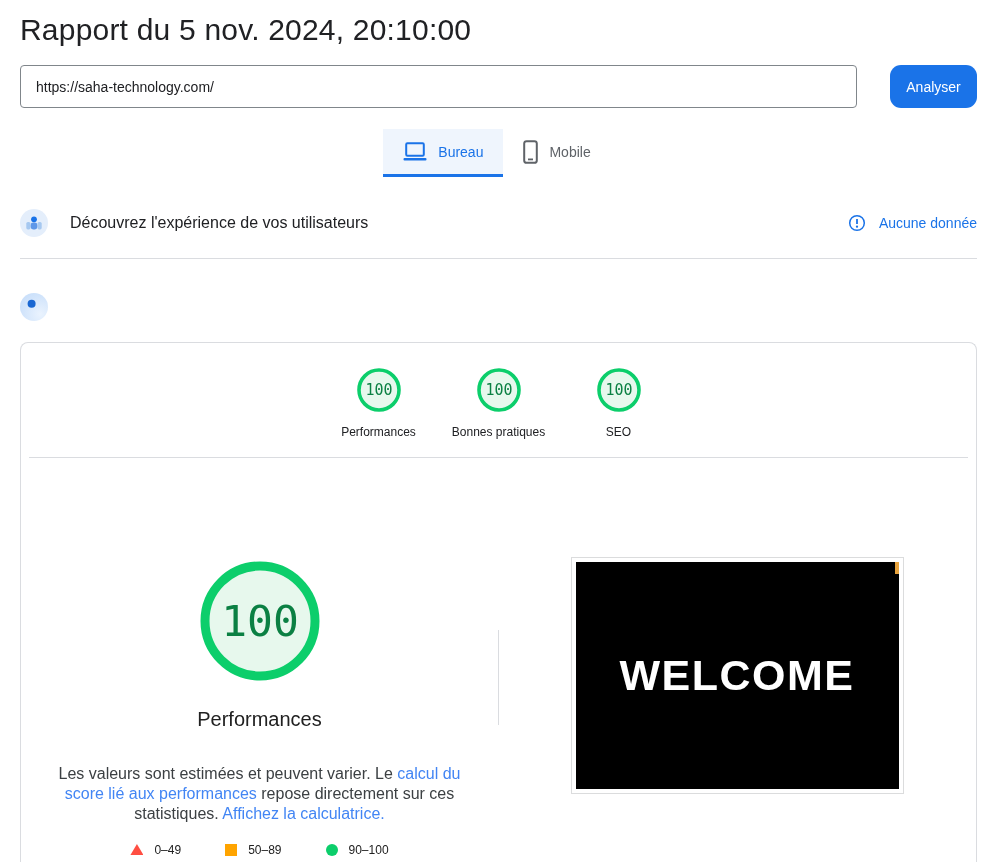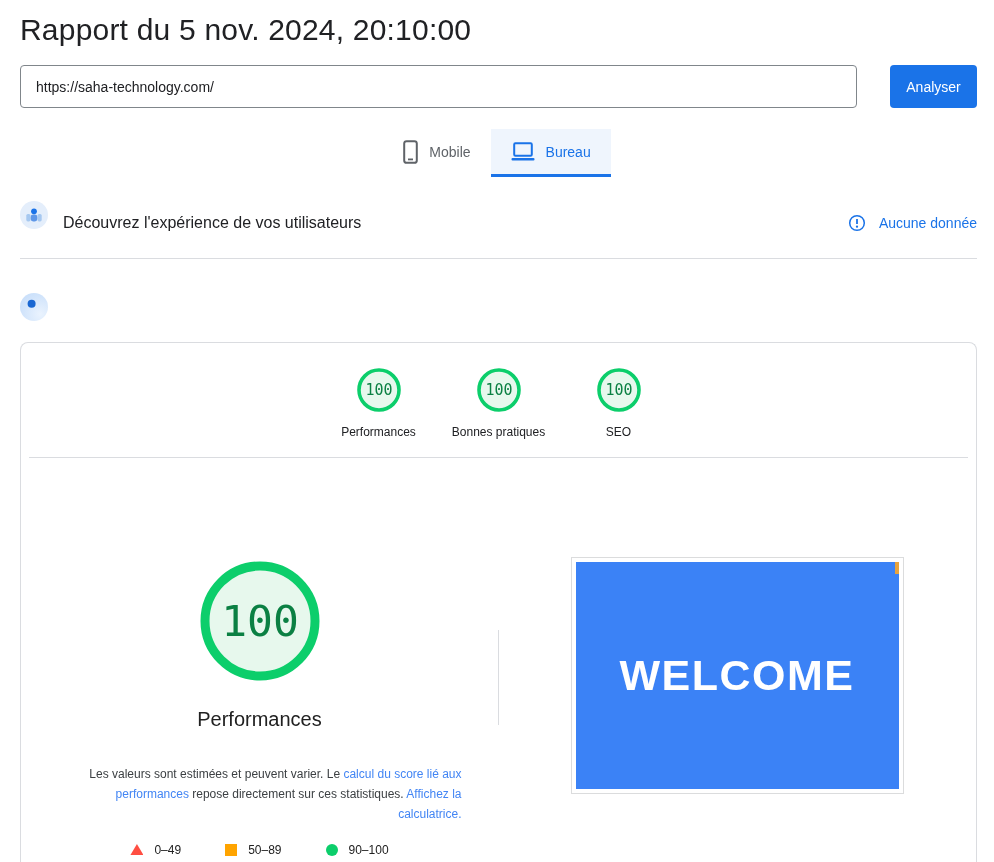--- a/index.html
+++ b/index.html
@@ -13,34 +13,34 @@
     margin:13px 18px 0 20px; font-size:30px; font-weight:500;
     color:#202124; letter-spacing:.2px;
   }
   .url-row { display:flex; margin:18px 17px 0 20px; height:43px; }
   .url-input {
     flex:1; border:1px solid #80868b; border-radius:4px; padding:12px 15px;
     font-size:14px; color:#202124; font-family:"Liberation Sans",sans-serif; outline:none;
   }
   .analyze-btn {
     width:87px; margin-left:33px; background:#1a73e8; color:#fff; border:none;
-    border-radius:4px; font-size:14px; font-weight:500; cursor:pointer;
+    border-radius:11px; font-size:14px; font-weight:500; cursor:pointer;
     font-family:"Liberation Sans",sans-serif;
   }
   
   .tabs { display:flex; justify-content:center; margin-top:21px; }
   .tab {
     display:flex; align-items:center; gap:11px; height:48px; padding:0 20px;
     font-size:14px; font-weight:500; color:#5f6368; cursor:pointer;
     border-bottom:3px solid transparent;
   }
   .tab.active { background:#eff5fd; color:#1a73e8; border-bottom-color:#1a73e8; }
   
   .info-row {
-    display:flex; margin:0 17px 0 20px;
+    display:flex; align-items:center; margin:0 17px 0 20px;gap:7px;
   }
   .info-row.first { padding:24px 0 12px; border-bottom:1px solid #dadce0; }
   .info-row.second { padding:34px 0 16px; }
   .icon-circle { width:28px; height:28px; flex:0 0 28px; }
   .row-title { margin-left:15px; font-size:16px; font-weight:500; color:#202124; flex:1; }
   .row-status {
     display:flex; align-items:center; gap:13px; color:#1a73e8; font-size:14px; cursor:pointer;
   }
   
   .card {
@@ -53,66 +53,66 @@
   .gauge-label { margin-top:13px; font-size:12px; color:#202124; text-align:center; }
   .card-divider { border-top:1px solid #dadce0; margin:18px 8px 0; }
   
   .columns { display:flex; position:relative; }
   .col-left { width:477px; padding-top:103px; display:flex; flex-direction:column; align-items:center; }
   .col-right { flex:1; padding-top:99px; display:flex; justify-content:center; }
   .v-divider { position:absolute; left:477px; top:172px; width:1px; height:95px; background:#dadce0; }
   .gauge-num-big { font-family:"DejaVu Sans Mono", monospace; font-size:43px; fill:#0b8043; }
   .perf-title { margin-top:27px; font-size:20px; font-weight:400; color:#212121; text-align:center; }
   .perf-desc {
-    margin:13px auto 0; width:404px; font-size:12px; line-height:20px;
-    color:#3c4043; text-align:right;
+    margin:13px auto 0; width:404px; font-size:16px; line-height:20px;
+    color:#3c4043; text-align:center;
   }
   .perf-desc .lnk { color:#4285f4; cursor:pointer; }
   .legend { margin-top:19px; display:flex; justify-content:center; gap:44px; align-items:center; }
   .legend-item { display:flex; align-items:center; gap:11px; font-size:12px; color:#212121; }
   .sym-triangle { width:13px; height:11px; clip-path:polygon(50% 0,0 100%,100% 100%); }
   .sym-square { width:12px; height:12px; }
   .sym-circle { width:12px; height:12px; border-radius:50%; }
   
   .shot-frame { background:#fff; border:1px solid #dbdcdd; padding:4px; height:237px; }
   .shot-img {
-    position:relative; width:323px; height:227px; background:#3b82f6;
+    position:relative; width:323px; height:227px; background:#000000;
     display:flex; align-items:center; justify-content:center;
   }
   .shot-text { color:#fff; font-size:43px; font-weight:700; letter-spacing:1.5px; }
   .shot-scrollbar { position:absolute; top:0; right:0; width:4px; height:12px; }
 </style>
 </head>
 <body>
 
 <h1 class="page-title">Rapport du 5 nov. 2024, 20:10:00</h1>
 
 <div class="url-row">
   <input class="url-input" value="https://saha-technology.com/" style="">
   <button class="analyze-btn">Analyser</button>
 </div>
 
 <nav class="tabs">
+  <div class="tab active">
+    <span>
+      <svg width="24" height="19" viewBox="0 0 24 19" style="display:block">
+        <rect x="3.2" y="1.2" width="17.6" height="12.6" rx="1.2" fill="none" stroke="#1a73e8" stroke-width="2"></rect>
+        <rect x="0.5" y="16" width="23" height="2.4" rx="1" fill="#1a73e8"></rect>
+      </svg>
+    </span>
+    <span>Bureau</span>
+  </div>
   <div class="tab">
     <span>
       <svg width="15" height="24" viewBox="0 0 15 24" style="display:block">
         <rect x="1.2" y="1.2" width="12.6" height="21.6" rx="2.4" fill="none" stroke="#5f6368" stroke-width="2"></rect>
         <line x1="5" y1="19.4" x2="10" y2="19.4" stroke="#5f6368" stroke-width="1.8"></line>
       </svg>
     </span>
     <span>Mobile</span>
-  </div>
-  <div class="tab active">
-    <span>
-      <svg width="24" height="19" viewBox="0 0 24 19" style="display:block">
-        <rect x="3.2" y="1.2" width="17.6" height="12.6" rx="1.2" fill="none" stroke="#1a73e8" stroke-width="2"></rect>
-        <rect x="0.5" y="16" width="23" height="2.4" rx="1" fill="#1a73e8"></rect>
-      </svg>
-    </span>
-    <span>Bureau</span>
   </div>
 </nav>
 
 <section class="info-row first">
   <span class="icon-circle">
     <svg width="28" height="28" viewBox="0 0 28 28">
       <circle cx="14" cy="14" r="14" fill="#e4eefb"></circle>
       <rect x="6.3" y="13" width="4.2" height="7.4" rx="1.6" fill="#a6c8f0"></rect>
       <rect x="17.5" y="13" width="4.2" height="7.4" rx="1.6" fill="#a6c8f0"></rect>
       <rect x="10.7" y="13.6" width="6.6" height="6.8" rx="2.4" fill="#5e97e8"></rect>

